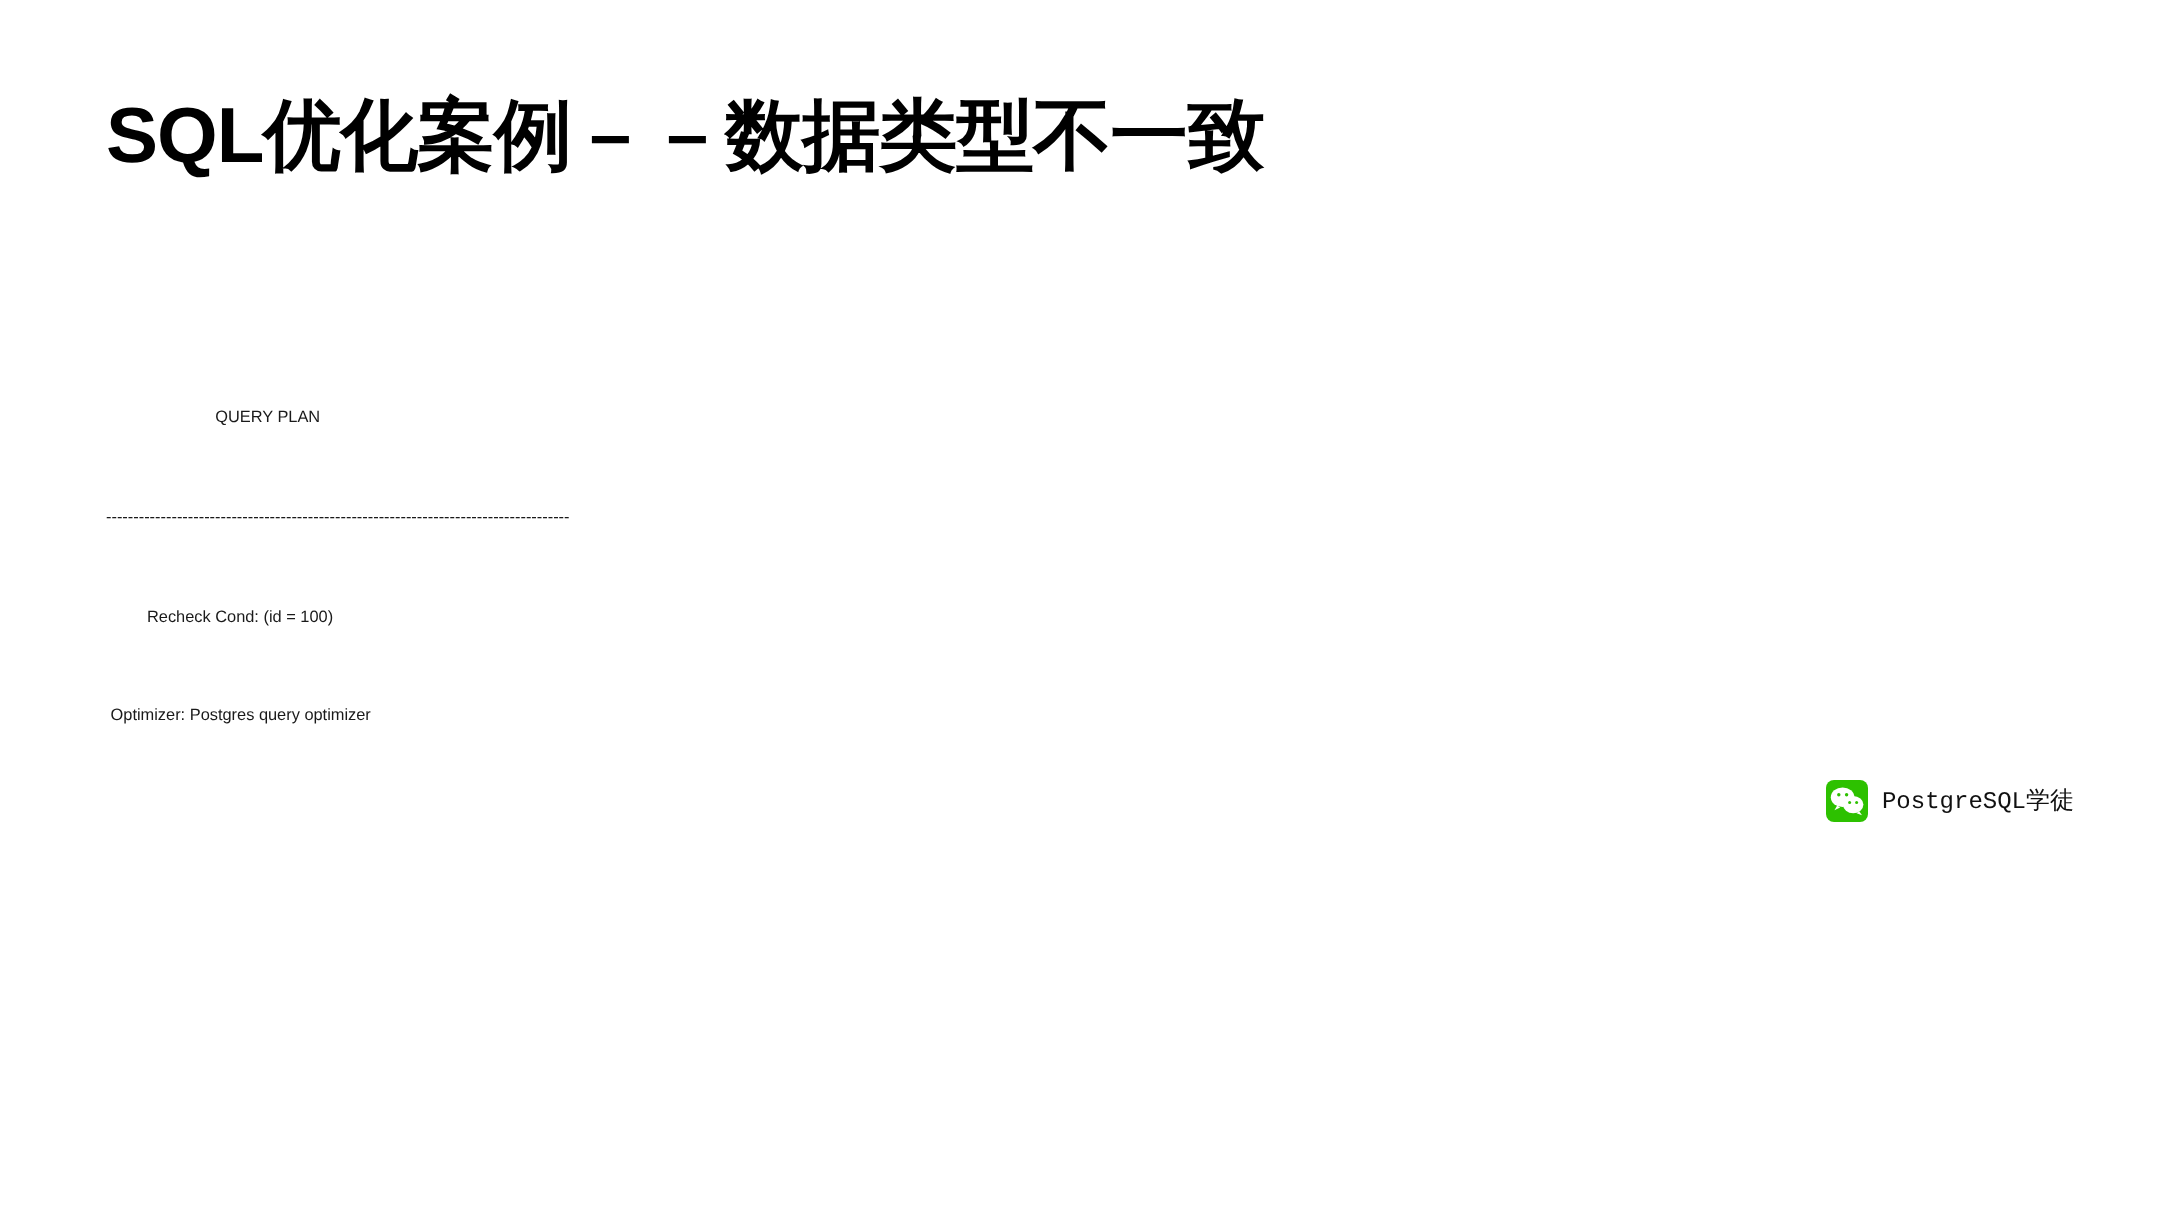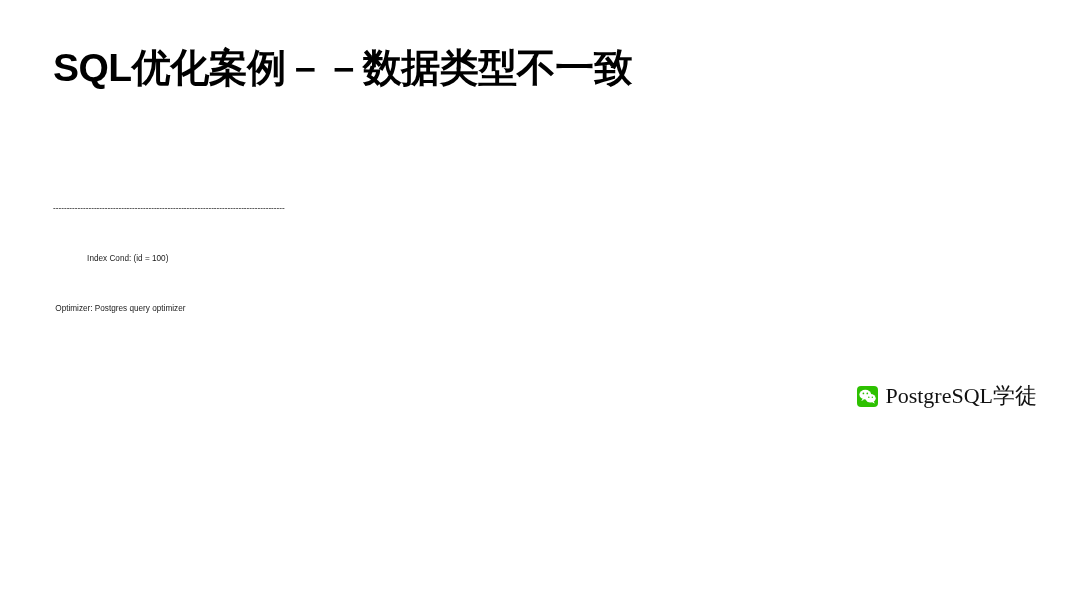--- a/index.html
+++ b/index.html
@@ -59,39 +59,40 @@
     background: #2dc100;
     position: relative;
     flex: none;
   }
   .logo-badge svg {
     position: absolute;
     left: 2px;
     top: 3px;
   }
   .logo-text {
-    font-size: 22px;
+    font-size: 12px;
     color: #111111;
-    font-family: Liberation Serif, serif;
+    font-family: Liberation Mono, monospace;
     white-space: nowrap;
     text-align: center;
   }
 </style>
 </head>
 <body>
 
 <div class="slide">
 
   <div class="title">SQL优化案例－－数据类型不一致</div>
 
   <div class="code-area">
 
     <div class="code-block">
+      <div class="code-line">                        QUERY PLAN                        </div>
       <div class="code-line">-------------------------------------------------------------------------------------</div>
-      <div class="code-line">               Index Cond: (id = 100)</div>
+      <div class="code-line">         Recheck Cond: (id = 100)</div>
       <div class="code-line"> Optimizer: Postgres query optimizer</div>
       
     </div>
 
     
     
 
     
 
     

